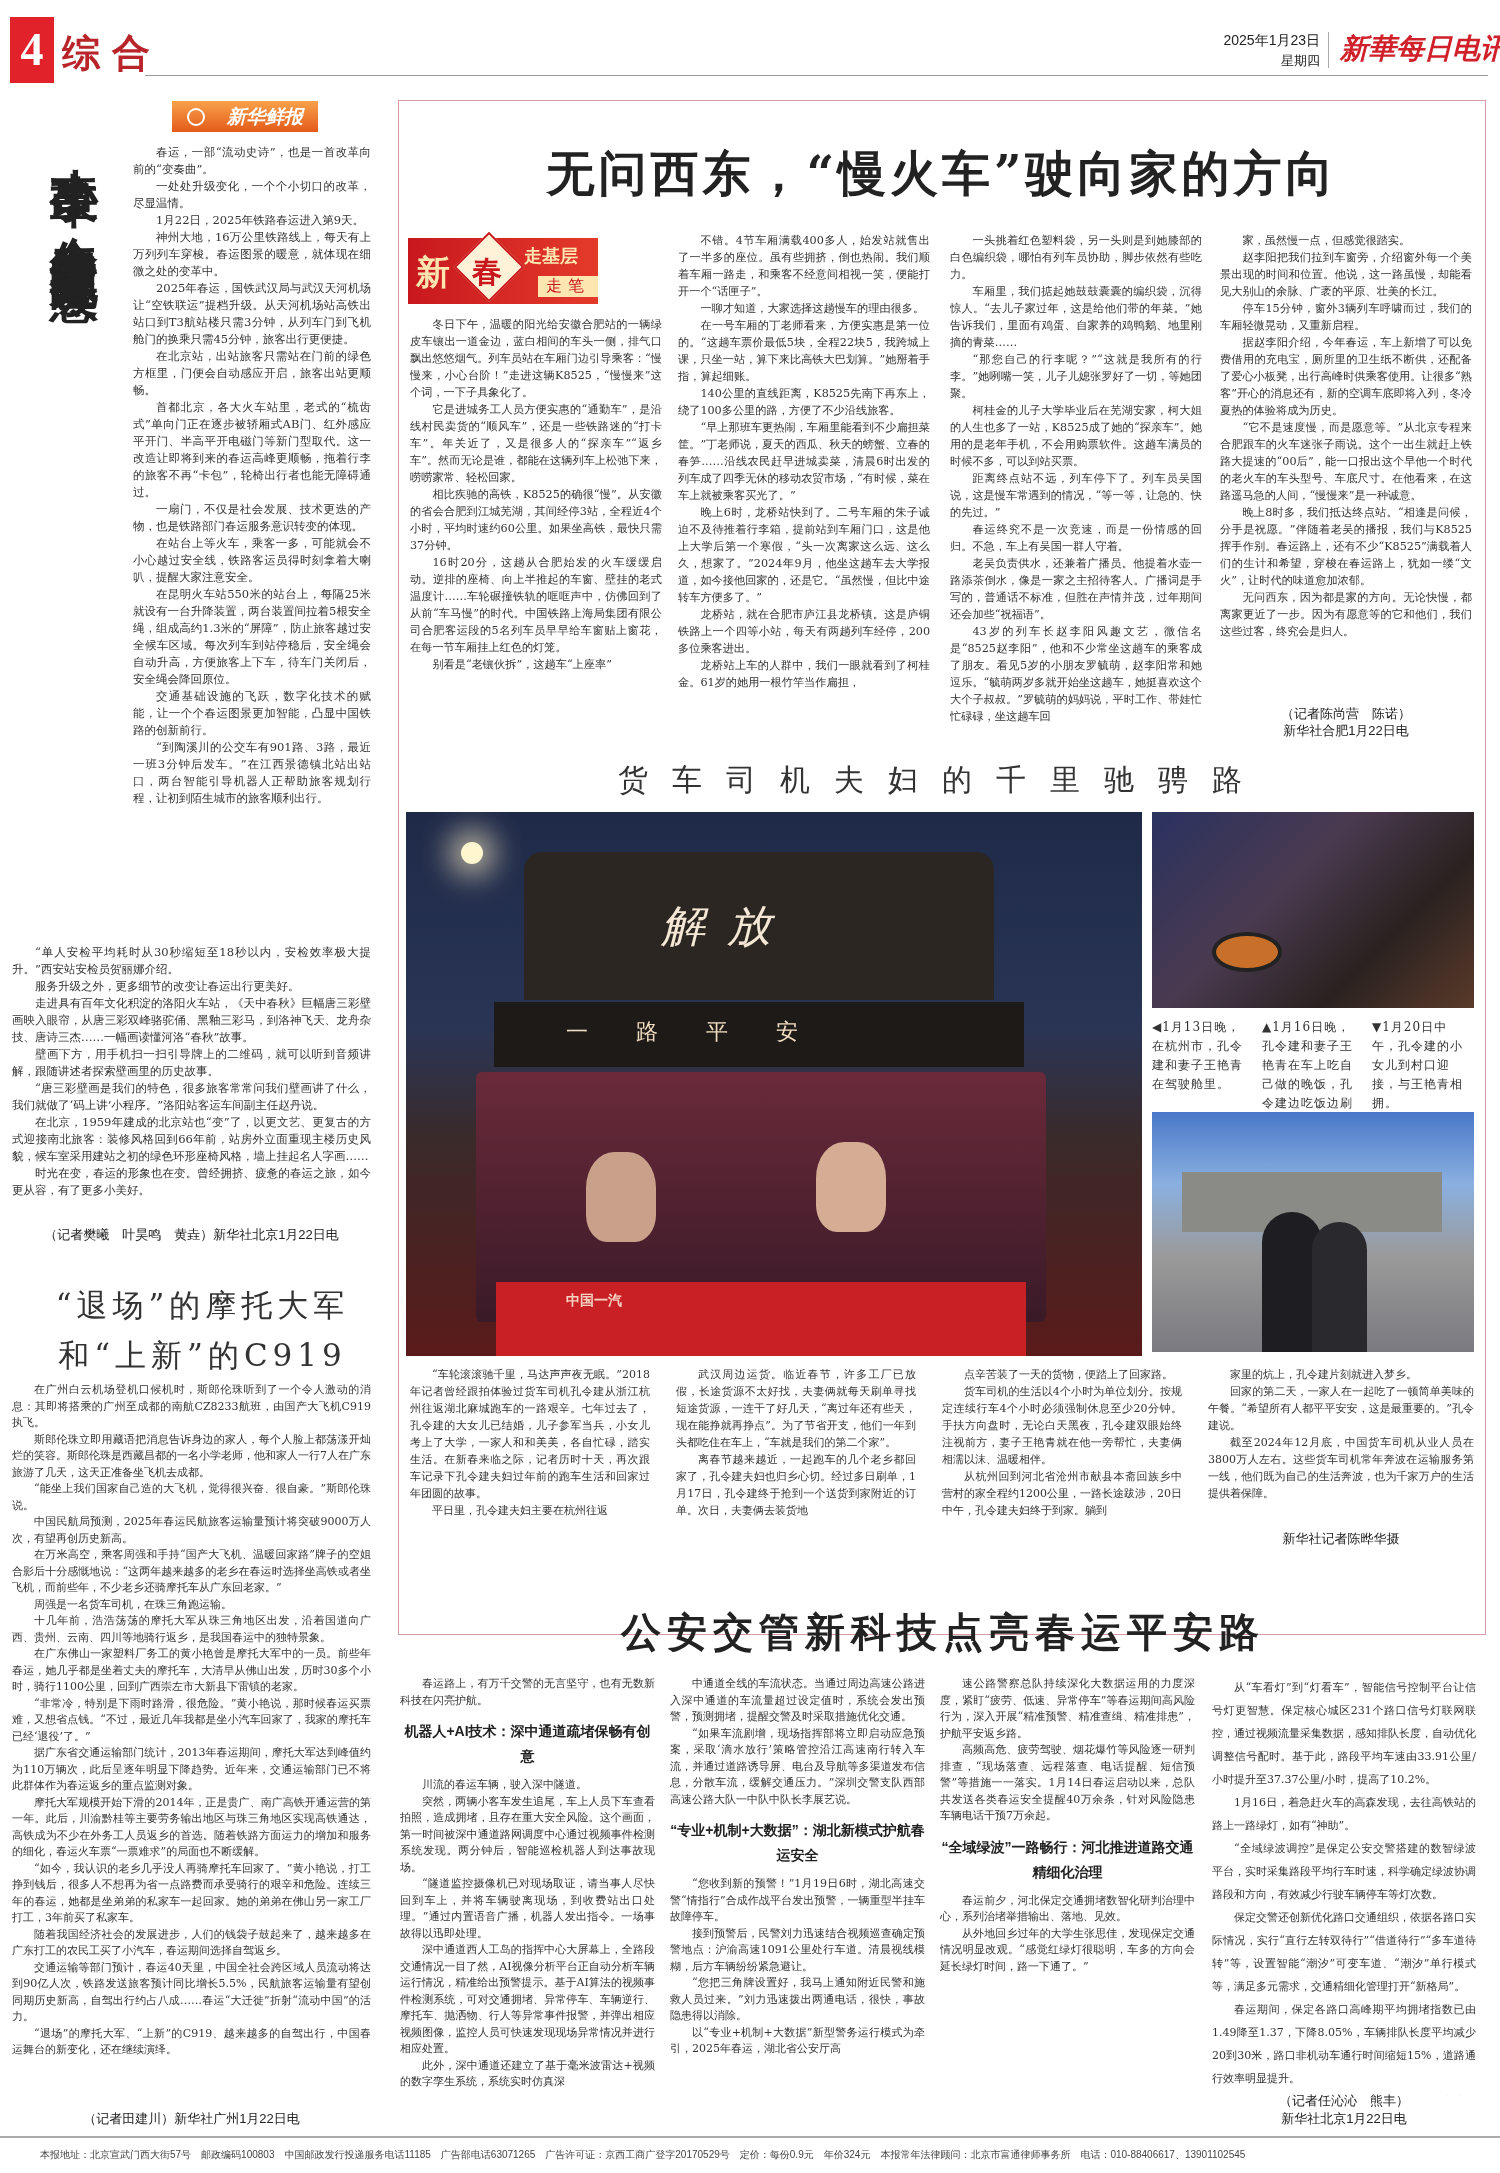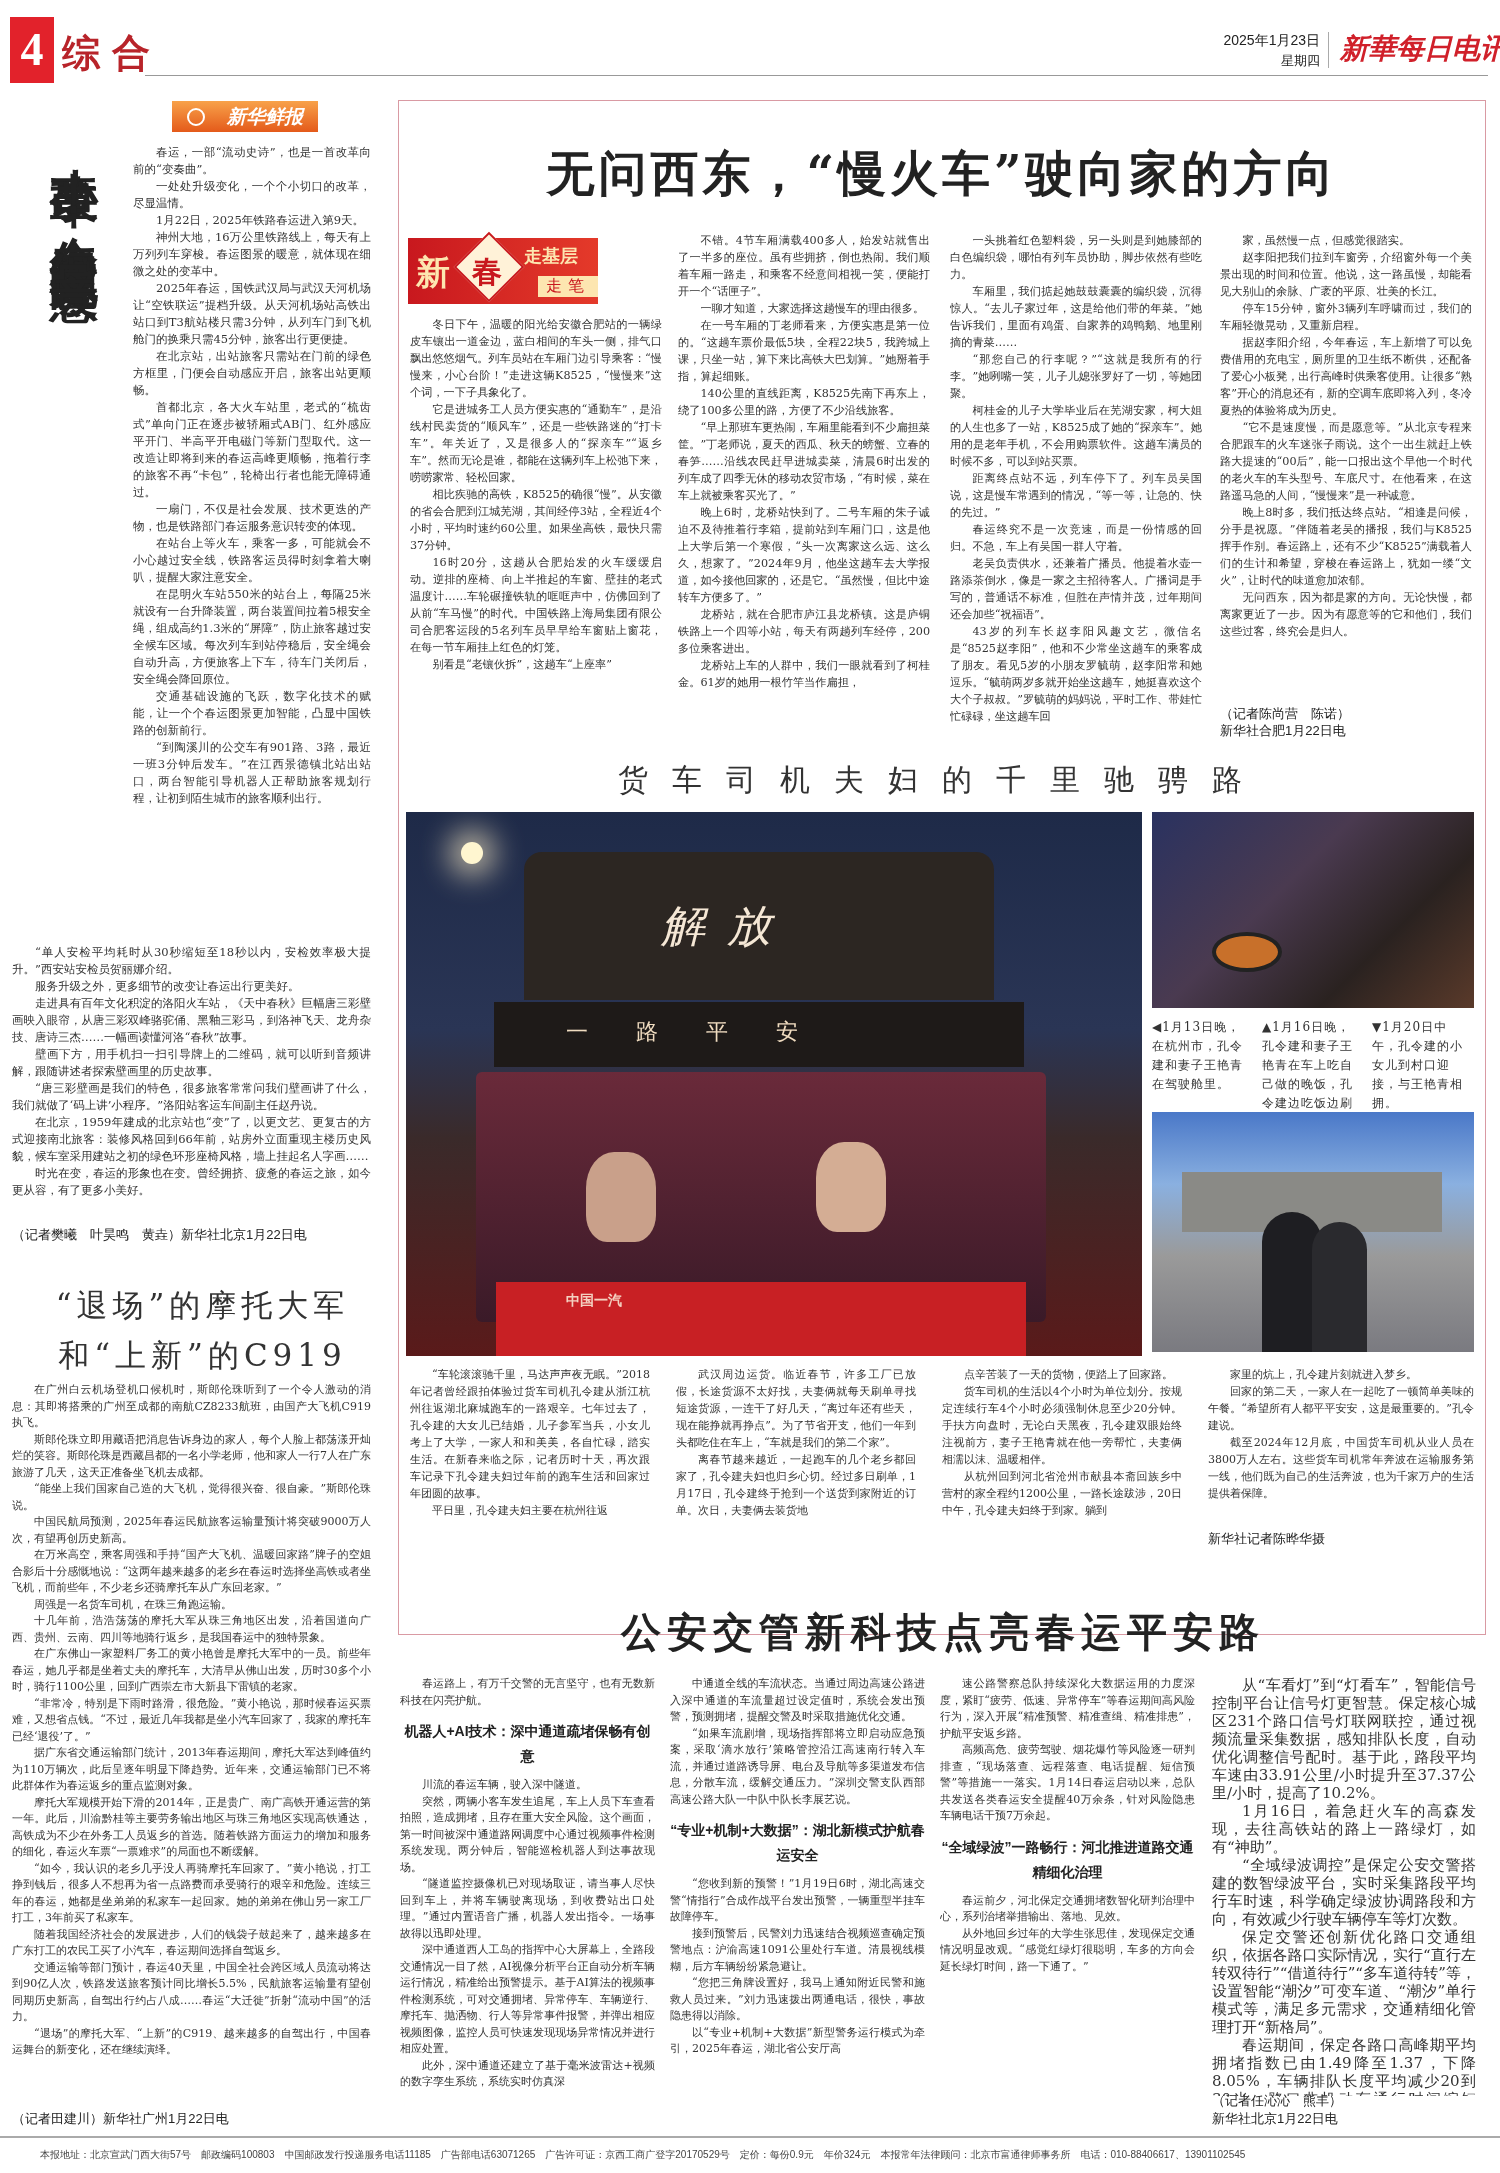--- a/index.html
+++ b/index.html
@@ -13,21 +13,21 @@
 .hdr-vbar{left:1328px;top:32px;width:1px;height:36px;background:#aaa}
 .hdr-logo{left:1340px;top:30px;font-size:28px;color:#d0202a;font-weight:bold;font-style:italic;white-space:nowrap}
 .txt{font-size:11.5px;line-height:17px;text-align:justify;color:#333}
 .txt p{text-indent:2em}
 .col{position:absolute;overflow:hidden}
 .badge-xh{left:172px;top:101px;width:146px;height:31px;background:linear-gradient(#f8a24a,#e45a1a);color:#fff;font-size:19px;font-weight:bold;font-style:italic;display:flex;align-items:center;justify-content:center;gap:22px}
 .vtitle{left:45px;top:130px;width:60px;font-size:48px;font-weight:bold;line-height:60px;color:#222;writing-mode:vertical-rl;letter-spacing:4px}
 .box{left:398px;top:100px;width:1088px;height:1535px;border:1.5px solid #d99aa3}
 .main-title{left:398px;top:142px;width:1088px;text-align:center;font-size:48px;font-weight:bold;letter-spacing:4px;color:#222}
 .badge-xc{left:408px;top:238px;width:190px;height:66px;background:linear-gradient(90deg,#c8181e,#e43a2a);color:#fde6b0}
-.byline{font-size:13px;font-family:"Liberation Sans",sans-serif;text-align:left;color:#222}
+.byline{font-size:13px;font-family:"Liberation Sans",sans-serif;text-align:center;color:#222}
 .sub-title{left:398px;top:760px;width:1088px;text-align:center;font-size:30px;letter-spacing:24px;color:#333}
 .photo{background:#333;overflow:hidden}
 .cap{font-size:12px;line-height:19px;color:#333;letter-spacing:1px}
 .title3{left:398px;top:1605px;width:1090px;text-align:center;font-size:40px;font-weight:bold;letter-spacing:6px;color:#222}
 .subhead{font-size:14px;font-weight:bold;font-family:"Liberation Sans",sans-serif;line-height:25px;color:#222}
 .ltitle2{left:30px;top:1280px;width:345px;text-align:center;font-size:31px;line-height:50px;letter-spacing:5px;color:#333}
 .foot-line{left:0;top:2136px;width:1500px;height:2px;background:#aaa}
 .footer{left:40px;top:2148px;width:1440px;font-size:10px;font-family:"Liberation Sans",sans-serif;color:#444;white-space:nowrap;letter-spacing:0}
 </style>
 </head>
@@ -208,21 +208,21 @@
     <p>“您把三角牌设置好，我马上通知附近民警和施救人员过来。”刘力迅速拨出两通电话，很快，事故隐患得以消除。</p>
     <p>以“专业+机制+大数据”新型警务运行模式为牵引，2025年春运，湖北省公安厅高</p>
   </div>
 <div class="col txt" id="ps2" style="left:940px;top:1676px;width:255px;height:450px;font-size:11px;line-height:16.5px">
     <p>速公路警察总队持续深化大数据运用的力度深度，紧盯“疲劳、低速、异常停车”等春运期间高风险行为，深入开展“精准预警、精准查缉、精准排患”，护航平安返乡路。</p>
     <p>高频高危、疲劳驾驶、烟花爆竹等风险逐一研判排查，“现场落查、远程落查、电话提醒、短信预警”等措施一一落实。1月14日春运启动以来，总队共发送各类春运安全提醒40万余条，针对风险隐患车辆电话干预7万余起。</p>
     <div class="subhead" style="margin: 10px 0px 8px; text-align: center;">“全域绿波”一路畅行：河北推进道路交通精细化治理</div>
     <p>春运前夕，河北保定交通拥堵数智化研判治理中心，系列治堵举措输出、落地、见效。</p>
     <p>从外地回乡过年的大学生张思佳，发现保定交通情况明显改观。“感觉红绿灯很聪明，车多的方向会延长绿灯时间，路一下通了。”</p>
   </div>
-<div class="col txt" id="ps3" style="left:1212px;top:1676px;width:264px;height:420px;font-size:15px;line-height:18px">
+<div class="col txt" id="ps3" style="left:1212px;top:1676px;width:264px;height:420px;font-size:11px;line-height:23px">
     <p>从“车看灯”到“灯看车”，智能信号控制平台让信号灯更智慧。保定核心城区231个路口信号灯联网联控，通过视频流量采集数据，感知排队长度，自动优化调整信号配时。基于此，路段平均车速由33.91公里/小时提升至37.37公里/小时，提高了10.2%。</p>
     <p>1月16日，着急赶火车的高森发现，去往高铁站的路上一路绿灯，如有“神助”。</p>
     <p>“全域绿波调控”是保定公安交警搭建的数智绿波平台，实时采集路段平均行车时速，科学确定绿波协调路段和方向，有效减少行驶车辆停车等灯次数。</p>
     <p>保定交警还创新优化路口交通组织，依据各路口实际情况，实行“直行左转双待行”“借道待行”“多车道待转”等，设置智能“潮汐”可变车道、“潮汐”单行模式等，满足多元需求，交通精细化管理打开“新格局”。</p>
     <p>春运期间，保定各路口高峰期平均拥堵指数已由1.49降至1.37，下降8.05%，车辆排队长度平均减少20到30米，路口非机动车通行时间缩短15%，道路通行效率明显提升。</p>
     <p>春运路上，科技赋能一路畅行。南来北往，车流不息奔赴团圆。</p>
   </div>
 <div class="abs byline" style="left:1212px;top:2092px;width:264px">（记者任沁沁　熊丰）</div>
 <div class="abs byline" style="left:1212px;top:2110px;width:264px">新华社北京1月22日电</div>
 

